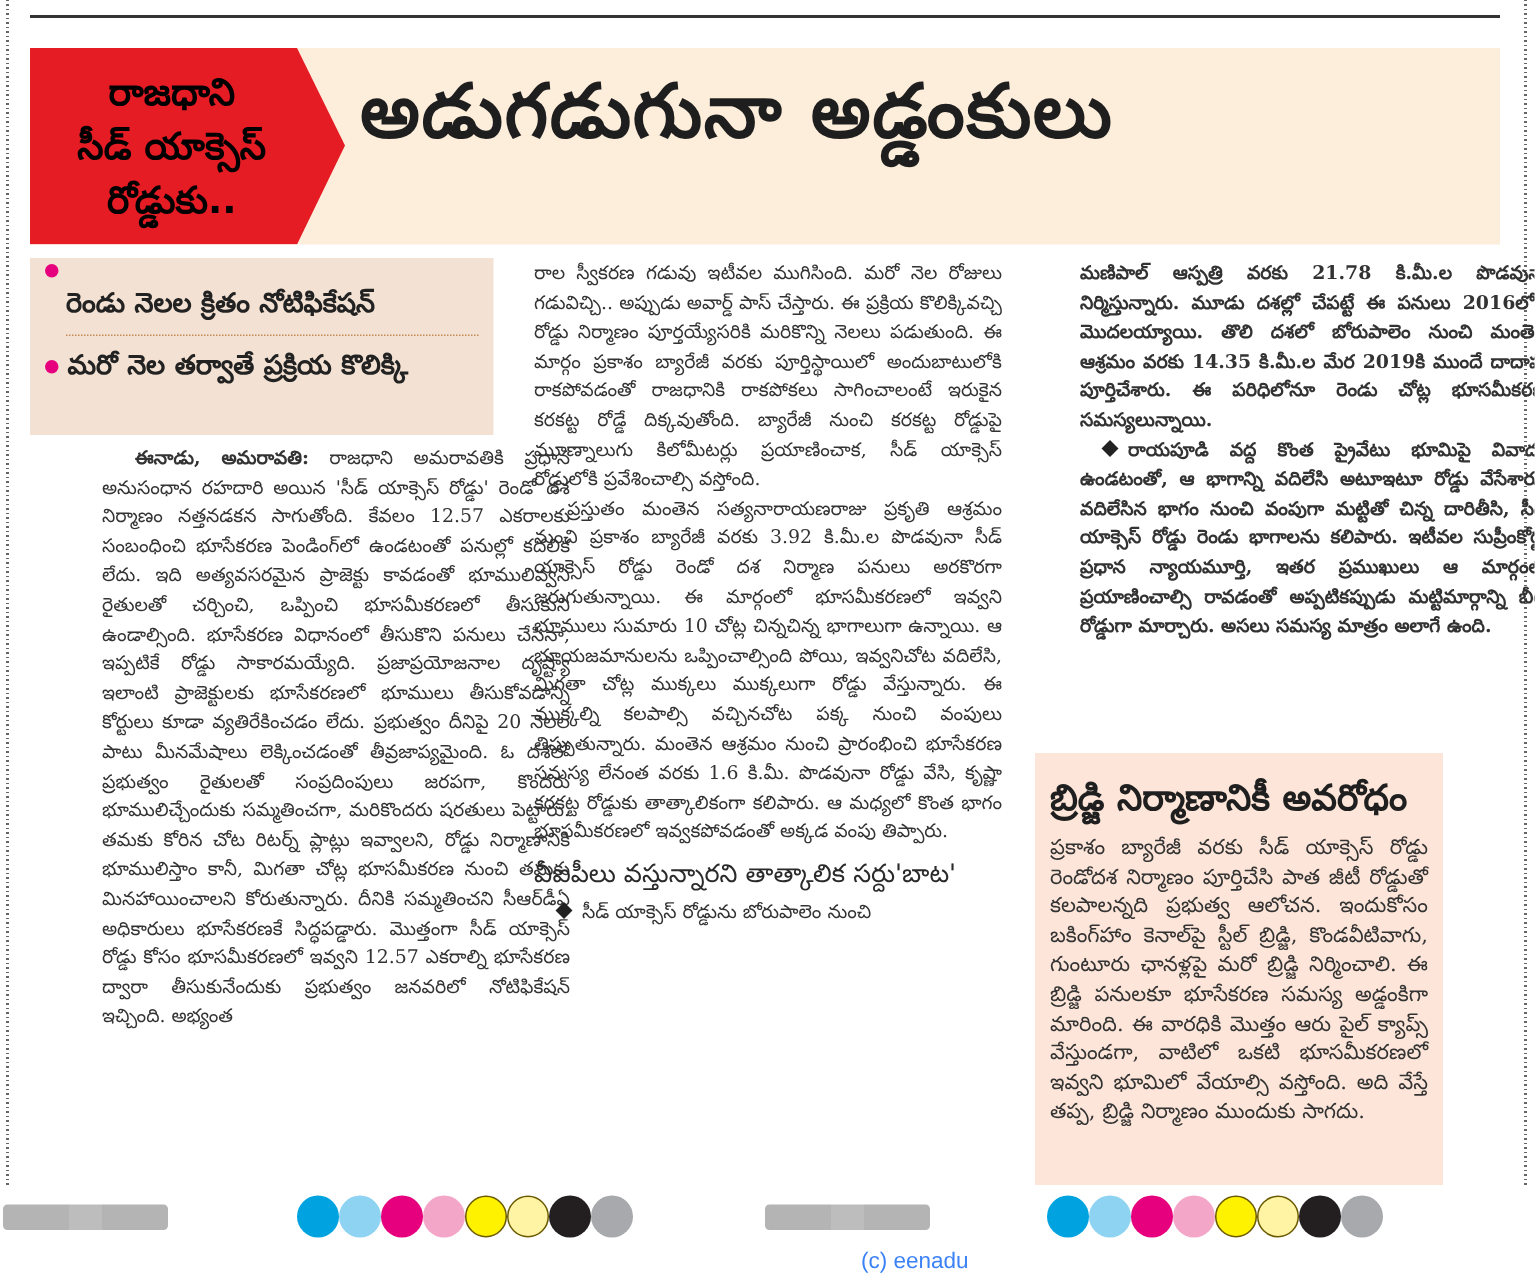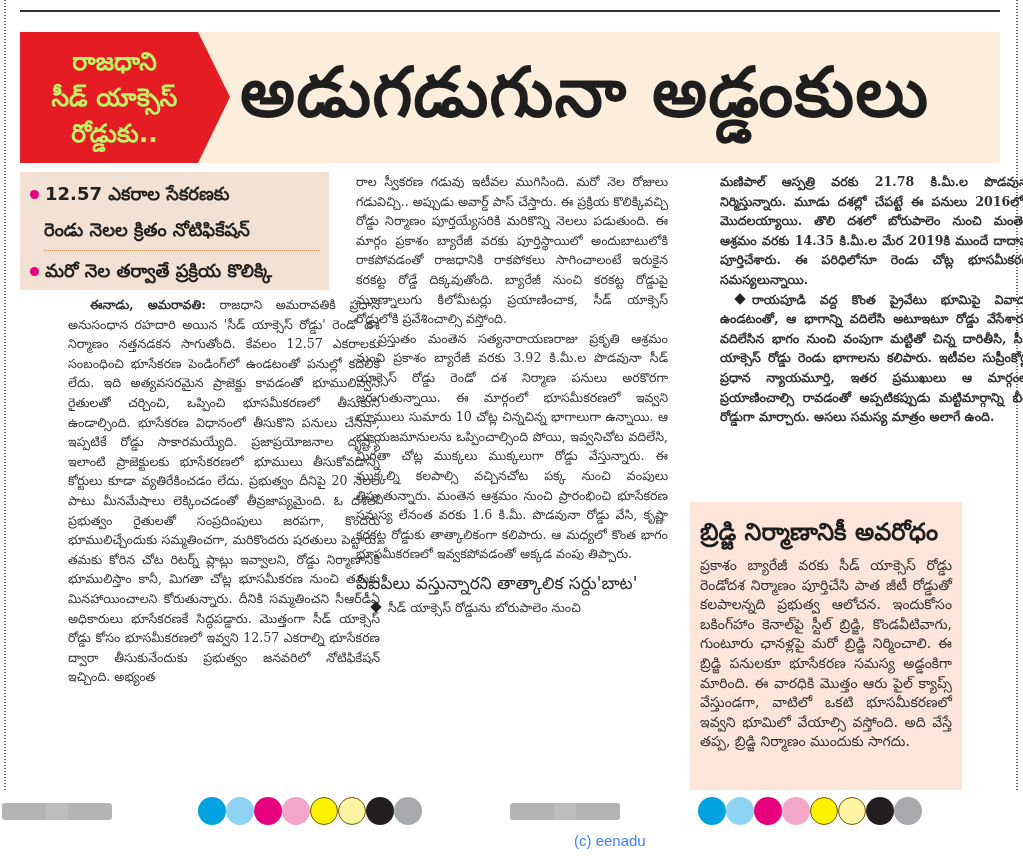--- a/index.html
+++ b/index.html
@@ -9,24 +9,24 @@
   .left-rule { position: absolute; left: 4px; top: 0; width: 2px; height: 790px;
     background-image: repeating-linear-gradient(to bottom, #666 0 1px, transparent 1px 3px); }
   .right-rule { position: absolute; left: 1016px; top: 0; width: 2px; height: 790px;
     background-image: repeating-linear-gradient(to bottom, #666 0 1px, transparent 1px 3px); }
   .top-rule { position: absolute; left: 20px; top: 10px; width: 980px; height: 2px; background: #333; }
 
   
   .headline-band { position: absolute; left: 20px; top: 32px; width: 980px; height: 131px; background: #fdeedb; }
   .kicker { position: absolute; left: 20px; top: 32px; width: 210px; height: 131px;
     background: #e51c24; clip-path: polygon(0 0, 178px 0, 210px 65px, 178px 131px, 0 131px);
-    color: #bef264; display: flex; flex-direction: column; align-items: flex-start; justify-content: center;
+    color: #000000; display: flex; flex-direction: column; align-items: flex-start; justify-content: center;
     padding-left: 12px; }
   .kicker span { display: block; font-size: 25px; line-height: 36px; font-weight: bold; text-align: center; width: 165px; }
-  .headline { position: absolute; left: 240px; top: 42px; font-size: 69px; font-weight: bold; color: #1e1e1e;
+  .headline { position: absolute; left: 240px; top: 24px; font-size: 50px; font-weight: bold; color: #1e1e1e;
     letter-spacing: 1px; line-height: 100px; white-space: nowrap; }
 
   
   .subhead { position: absolute; left: 20px; top: 172px; width: 309px; height: 118px; background: #f3e2d3; padding: 4px 10px; }
   .subhead .row { display: flex; align-items: center; font-size: 18px; font-weight: bold; line-height: 36px; color: #222; white-space: nowrap; }
   .subhead .row.indent { padding-left: 14px; }
   .bullet-dot { display: inline-block; width: 9px; height: 9px; border-radius: 50%; background: #e6007e; margin-right: 6px; flex: none; }
   .dotted-divider { border-top: 1px dotted #c58a55; margin: 2px 0 2px 14px; }
 
   
@@ -66,21 +66,20 @@
 <div class="kicker">
   <span>రాజధాని</span>
   <span>సీడ్ యాక్సెస్</span>
   <span>రోడ్డుకు..</span>
 </div>
 <div class="headline">అడుగడుగునా అడ్డంకులు</div>
 
 <div class="subhead">
   <div class="row">
     <span class="bullet-dot"></span>
-    <span>12.57 ఎకరాల సేకరణకు</span>
   </div>
   <div class="row indent">
     <span>రెండు నెలల క్రితం నోటిఫికేషన్</span>
   </div>
   <div class="dotted-divider"></div>
   <div class="row">
     <span class="bullet-dot"></span>
     <span>మరో నెల తర్వాతే ప్రక్రియ కొలిక్కి</span>
   </div>
 </div>

